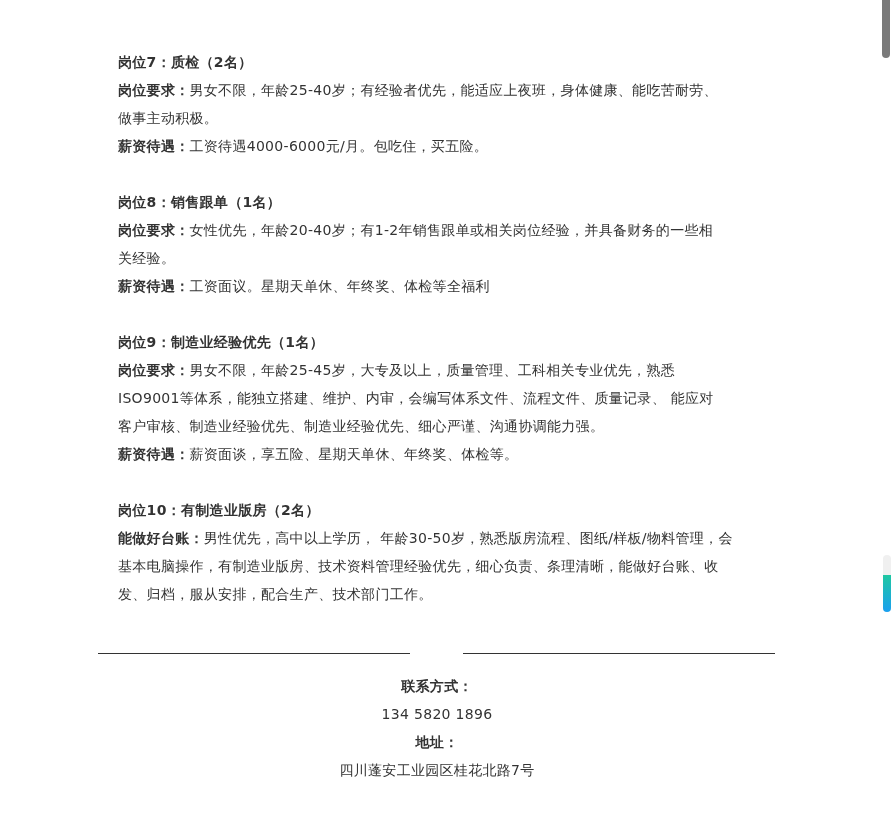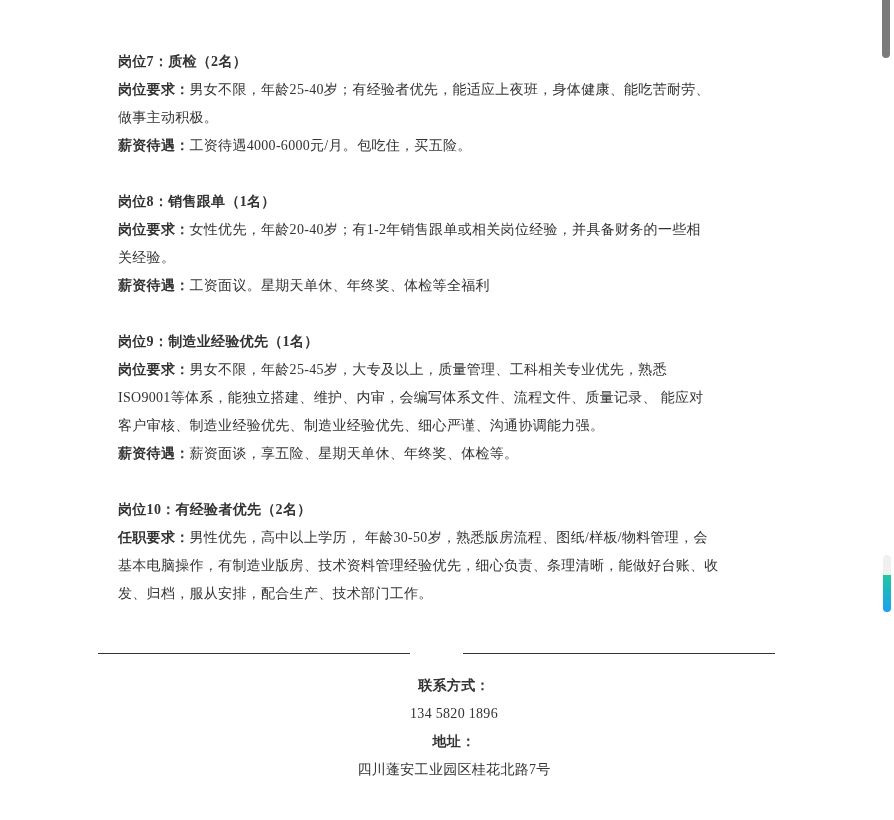--- a/index.html
+++ b/index.html
@@ -2,28 +2,28 @@
 <html><head>
   <meta charset="utf-8">
   <style>
     html, body { margin: 0; padding: 0; background: #ffffff; }
     body {
       width: 894px; height: 820px; position: relative; overflow: hidden;
       font-family: "DejaVu Sans", "Liberation Sans", sans-serif;
       color: #333333;
     }
     .content { position: absolute; left: 118px; top: 48px; width: 650px; }
-    .line { font-size: 14px; line-height: 28px; margin: 0; letter-spacing: 0.3px; font-family: Liberation Serif, serif; }
+    .line { font-size: 14px; line-height: 28px; margin: 0; letter-spacing: 0.3px; }
     .bold { font-weight: bold; color: #333; }
     .section { margin-bottom: 28px; }
     .divider-wrap { position: absolute; left: 98px; top: 653px; width: 677px; height: 2px; }
     .divider { position: absolute; top: 0; height: 1px; background: #333; }
     .divider.left { left: 0; width: 312px; }
     .divider.right { left: 365px; width: 312px; }
-    .contact { position: absolute; left: 17px; width: 874px; top: 672px; text-align: center; }
+    .contact { position: absolute; left: 0; width: 874px; top: 672px; text-align: center; }
     .contact .line { line-height: 28px; }
     .scroll-thumb {
       position: absolute; left: 882px; top: 0; width: 8px; height: 58px;
       background: #7a7a7a; border-radius: 0 0 4px 4px;
     }
     .mini-track {
       position: absolute; left: 883px; top: 555px; width: 8px; height: 57px;
       background: #f0f0f0; border-radius: 4px;
     }
     .mini-thumb {
@@ -51,22 +51,22 @@
 
   <div class="section">
     <p class="line bold">岗位9：制造业经验优先（1名）</p>
     <p class="line"><span class="bold">岗位要求：</span><span>男女不限，年龄25-45岁，大专及以上，质量管理、工科相关专业优先，熟悉</span></p>
     <p class="line">ISO9001等体系，能独立搭建、维护、内审，会编写体系文件、流程文件、质量记录、 能应对</p>
     <p class="line">客户审核、制造业经验优先、制造业经验优先、细心严谨、沟通协调能力强。</p>
     <p class="line"><span class="bold">薪资待遇：</span><span>薪资面谈，享五险、星期天单休、年终奖、体检等。</span></p>
   </div>
 
   <div class="section">
-    <p class="line bold">岗位10：有经验者优先（2名）</p>
-    <p class="line"><span class="bold">任职要求：</span><span>男性优先，高中以上学历， 年龄30-50岁，熟悉版房流程、图纸/样板/物料管理，会</span></p>
+    <p class="line bold">岗位10：有制造业版房（2名）</p>
+    <p class="line"><span class="bold">能做好台账：</span><span>男性优先，高中以上学历， 年龄30-50岁，熟悉版房流程、图纸/样板/物料管理，会</span></p>
     <p class="line">基本电脑操作，有制造业版房、技术资料管理经验优先，细心负责、条理清晰，能做好台账、收</p>
     <p class="line">发、归档，服从安排，配合生产、技术部门工作。</p>
   </div>
 </div>
 
 <div class="divider-wrap">
   <div class="divider left"></div>
   <div class="divider right"></div>
 </div>
 

